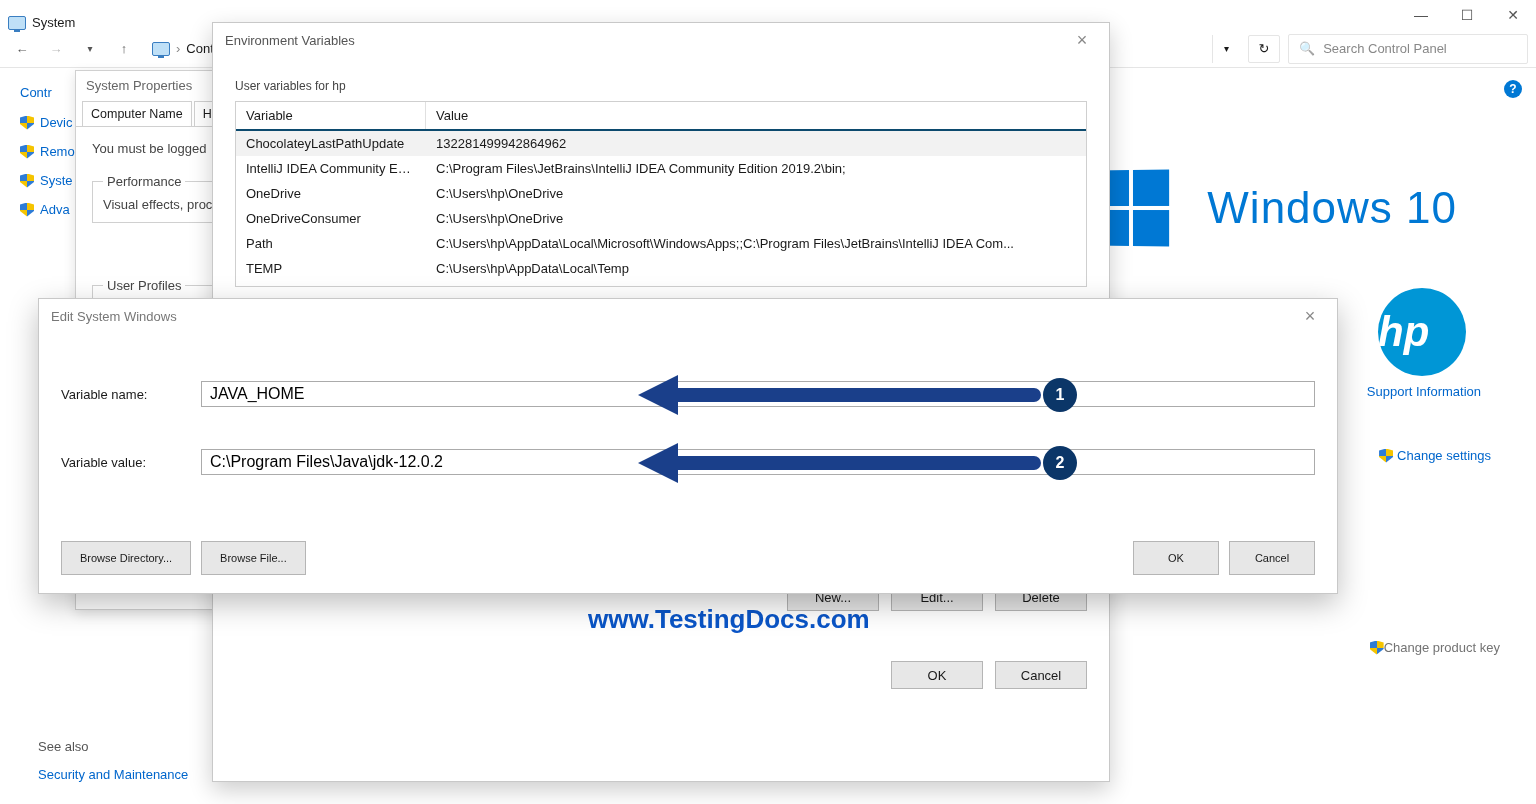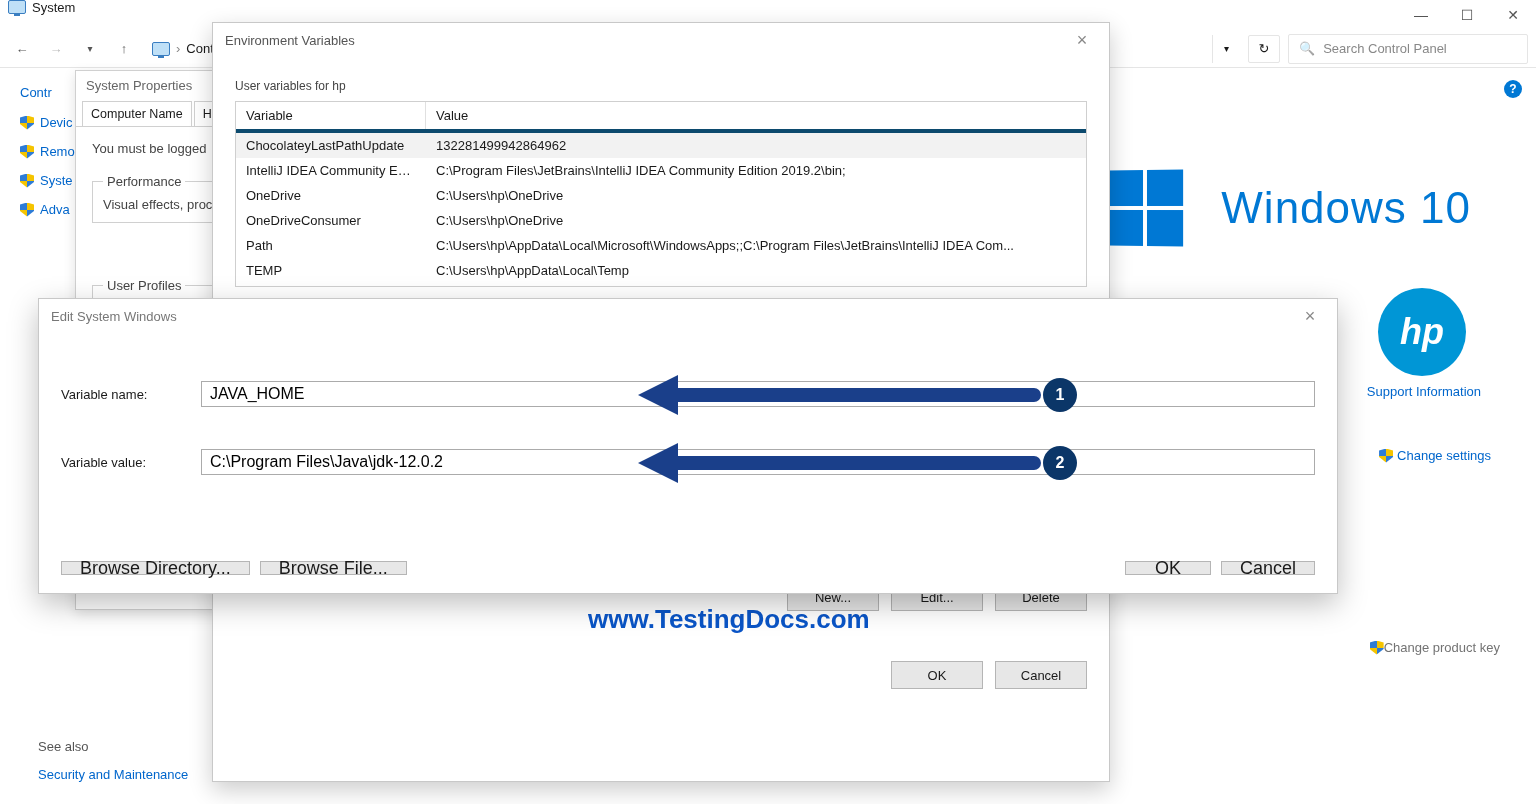--- a/index.html
+++ b/index.html
@@ -1,19 +1,19 @@
 <!DOCTYPE html>
 <html><head>
 <meta charset="utf-8">
 <style>
   * { box-sizing: border-box; margin: 0; padding: 0; }
   html, body { width: 1536px; height: 804px; font-family: "Segoe UI", Tahoma, sans-serif; font-size: 13px; color: #1a1a1a; background: #fff; overflow: hidden; }
 
   
-  .system-titlebar { position:absolute; left:0; top:0; right:0; height:30px; display:flex; align-items:flex-start; padding-left:8px; }
+  .system-titlebar { position:absolute; left:0; top:0; right:0; height:30px; display:flex; align-items:flex-end; padding-left:8px; }
   .system-titlebar .mon { margin-right:6px; }
   .sys-controls { position:absolute; right:0; top:0; display:flex; }
   .sys-controls .ctl { width:46px; height:30px; display:flex; align-items:center; justify-content:center; color:#555; font-size:14px; }
 
   
   .navbar { position:absolute; left:0; top:30px; right:0; height:38px; display:flex; align-items:center; padding:0 8px; gap:6px; border-bottom:1px solid #e5e5e5; }
   .nav-btn { width:28px; height:28px; display:flex; align-items:center; justify-content:center; color:#555; }
   .breadcrumb { flex:0 0 auto; display:flex; align-items:center; gap:6px; background:#fff; height:28px; padding:0 8px; }
   .nav-right { margin-left:auto; display:flex; align-items:center; gap:8px; }
   .nav-dd { width:28px; height:28px; display:flex; align-items:center; justify-content:center; border-left:1px solid #e5e5e5; }
@@ -23,47 +23,47 @@
   
   .sidebar { position:absolute; left:20px; top:85px; width:190px; }
   .sidebar .hdr { color:#0066cc; font-size:13px; margin-bottom:15px; }
   .sidebar .item { display:flex; align-items:center; gap:6px; color:#0066cc; margin-bottom:14px; font-size:13px; }
 
   .seealso { position:absolute; left:38px; bottom:50px; color:#555; }
   .secmnt  { position:absolute; left:38px; bottom:22px; color:#0066cc; }
 
   
   .helpicon { position:absolute; right:14px; top:80px; width:18px; height:18px; border-radius:50%; background:#0078d4; color:#fff; display:flex; align-items:center; justify-content:center; font-size:12px; font-weight:bold; }
-  .winlogo { position:absolute; right:65px; top:170px; display:flex; align-items:center; gap:38px; }
+  .winlogo { position:absolute; right:79px; top:170px; display:flex; align-items:center; gap:38px; }
   .winlogo .sq { display:grid; grid-template-columns:36px 36px; grid-template-rows:36px 36px; gap:4px; transform:perspective(400px) rotateY(-8deg); }
   .winlogo .sq div { background:#0078d4; }
   .winlogo .text { font-size:44px; color:#0078d4; font-weight:300; letter-spacing:1px; white-space:nowrap; }
 
-  .hpbadge { position:absolute; right:70px; top:288px; width:88px; height:88px; border-radius:50%; background:#0096d6; display:flex; align-items:center; justify-content:center; color:#fff; font-size:36px; font-style:italic; font-weight:600; }
+  .hpbadge { position:absolute; right:70px; top:288px; width:88px; height:88px; border-radius:50%; background:#0096d6; display:flex; align-items:center; justify-content:flex-start; color:#fff; font-size:42px; font-style:italic; font-weight:600; }
   .support { position:absolute; right:55px; top:384px; color:#0066cc; font-size:13px; }
   .chset   { position:absolute; right:45px; top:448px; color:#0066cc; font-size:13px; display:flex; align-items:center; gap:4px; }
   .chkey   { position:absolute; right:36px; top:640px; color:#737373; font-size:13px; display:flex; align-items:center; }
 
   
   .sysprops { position:absolute; left:75px; top:70px; width:400px; height:540px; background:#fff; border:1px solid #d0d0d0; box-shadow:0 4px 12px rgba(0,0,0,.12); }
   .sysprops .title { height:30px; padding:7px 10px; color:#666; font-size:13px; }
   .sysprops .tabs { display:flex; border-bottom:1px solid #d0d0d0; padding:0 6px; }
   .sysprops .tab  { padding:5px 8px; border:1px solid #d0d0d0; border-bottom:none; background:#fff; margin-right:2px; font-size:12.5px;text-align:right; }
   .sysprops .body { padding:14px 16px; font-size:13px; color:#444; }
   .grp { border:1px solid #d0d0d0; padding:8px 10px 10px; margin-top:18px; }
   .grp legend { padding:0 4px; color:#444; }
 
   
   .envdlg { position:absolute; left:212px; top:22px; width:898px; height:760px; background:#fff; border:1px solid #c8c8c8; box-shadow:0 8px 22px rgba(0,0,0,.2); z-index:5; }
   .dlg-title { height:34px; display:flex; align-items:center; padding:0 12px; color:#555; }
   .dlg-close { margin-left:auto; color:#888; font-size:18px; width:30px; text-align:center; }
   .envbody  { padding:10px 22px 18px; }
   .grplbl  { font-size:12px; color:#444; margin:12px 0 8px; }
   .table { border:1px solid #cfcfcf; height:186px; overflow:hidden; }
-  .thead { display:flex; background:#fff; border-bottom:4px solid #0c4a6e; }
+  .thead { display:flex; background:#fff; border-bottom:2px solid #0c4a6e; }
   .thead .th { padding:6px 10px; font-size:13px; }
   .th-var { width:190px; border-right:1px solid #e0e0e0; }
   .trow { display:flex; font-size:13px; }
   .trow .td { padding:5px 10px; white-space:nowrap; overflow:hidden; text-overflow:ellipsis; }
   .td-var { width:190px; }
   .td-val { flex:1; }
   .trow.sel { background:#f2f2f2; }
   .btnrow { display:flex; gap:12px; justify-content:flex-end; margin-top:14px;text-align:center; }
   .wbtn { min-width:92px; height:28px; border:1px solid #b5b5b5; background:#e7e7e7; display:flex; align-items:center; justify-content:center; font-size:13px; }
   .systable { border:1px solid #cfcfcf; height:52px; overflow:hidden; margin-top:230px; }
@@ -73,21 +73,21 @@
 
   
   .editdlg { position:absolute; left:38px; top:298px; width:1300px; height:296px; background:#fff; border:1px solid #c8c8c8; box-shadow:0 10px 28px rgba(0,0,0,.25); z-index:10; }
   .editdlg .dlg-title { color:#777; }
   .formrow { display:flex; align-items:center; padding:0 22px; margin-top:24px; }
   .formrow .lbl { width:140px; font-size:13px; }
   .formrow input { flex:1; height:26px; border:1px solid #ababab; padding:0 8px; font-size:16px; background:#fff; }
   .editbtns { position:absolute; bottom:18px; left:22px; right:22px; display:flex; }
   .editbtns .left { display:flex; gap:10px; }
   .editbtns .right { margin-left:auto; display:flex; gap:10px; }
-  .gbtn { min-width:96px; height:14px; border:1px solid #b5b5b5; background:#e7e7e7; display:flex; align-items:center; justify-content:center; font-size:18px; padding:0 18px; }
+  .gbtn { min-width:96px; height:34px; border:1px solid #b5b5b5; background:#e7e7e7; display:flex; align-items:center; justify-content:center; font-size:11px; padding:0 18px; }
 
   
   .arrow { position:absolute; z-index:12; display:flex; align-items:center; }
   .arrow .shaft { height:14px; background:linear-gradient(to right,#1a3f8a,#1a3f8a); width:365px; border-bottom-right-radius:8px; border-top-right-radius:8px; }
   .arrow .head { width:0; height:0; border-top:20px solid transparent; border-bottom:20px solid transparent; border-right:40px solid #1a3f8a; margin-right:-2px; }
   .arrow .circ { width:34px; height:34px; border-radius:50%; background:#0b3668; color:#fff; display:flex; align-items:center; justify-content:center; font-weight:700; font-size:16px; margin-left:2px; }
 
   
   .shield { display:inline-block; width:14px; height:14px; position:relative; }
   .shield::before { content:""; position:absolute; inset:0; background:conic-gradient(#f5c400 0 25%, #2e7cd6 25% 50%, #f5c400 50% 75%, #2e7cd6 75% 100%); clip-path:polygon(50% 0,100% 15%,100% 60%,50% 100%,0 60%,0 15%); }

